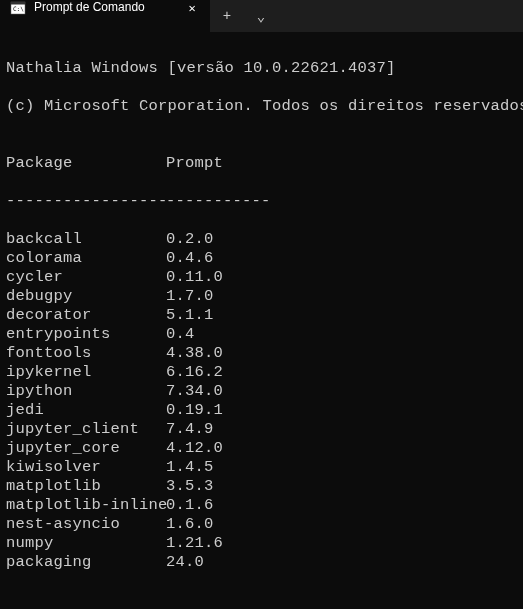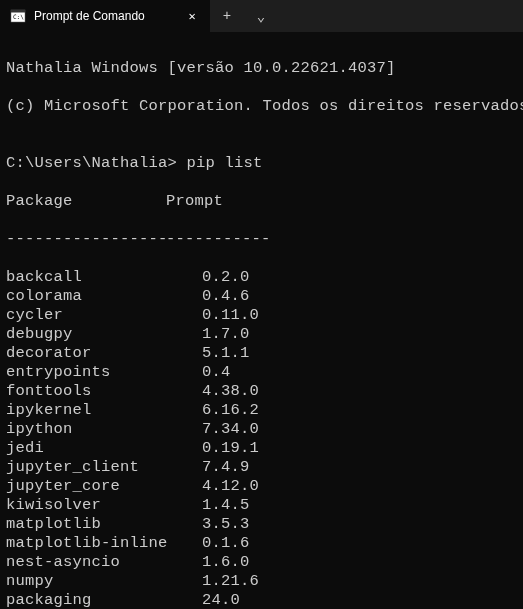--- a/index.html
+++ b/index.html
@@ -18,21 +18,21 @@
     }
     .titlebar {
       background: #1e1e1e;
       height: 32px;
       display: flex;
       align-items: stretch;
     }
     .tab {
       background: #0c0c0c;
       display: flex;
-      align-items: center;
+      align-items: flex-start;
       padding: 0 10px;
       gap: 8px;
       min-width: 210px;
       position: relative;
     }
     .tab-icon {
       width: 16px;
       height: 16px;
       display: flex;
       align-items: center;
@@ -72,21 +72,20 @@
       padding: 8px 6px;
       font-family: Consolas, 'Courier New', monospace;
       font-size: 15.5px;
       line-height: 19px;
       color: #cccccc;
       white-space: pre;
       letter-spacing: 0.2px;
     }
     .pkg-row {
       display: flex;
-      gap: 36px;
     }
     .pkg-name {
       width: 160px;
       display: inline-block;
     }
     .pkg-ver {
       display: inline-block;
     }
     .hdr-row {
       display: flex;
@@ -110,17 +109,16 @@
   <div class="tab-actions">
     <div class="tab-action-btn">+</div>
     <div class="tab-action-btn">⌄</div>
   </div>
 </div>
 
 <div class="terminal">
 <div>Nathalia Windows [versão 10.0.22621.4037]</div>
 <div>(c) Microsoft Corporation. Todos os direitos reservados.</div>
 <div></div>
-<div><span>C:\Users\Nathalia&gt; </span><span>pip list</span></div>
 <div class="hdr-row"><span class="pkg-name">Package</span><span class="pkg-ver">Prompt</span></div>
 <div class="hdr-row"><span class="pkg-name">-----------------</span><span class="pkg-ver">-----------</span></div>
 <div id="pkg-list"><div class="pkg-row"><span class="pkg-name">backcall</span><span class="pkg-ver">0.2.0</span></div><div class="pkg-row"><span class="pkg-name">colorama</span><span class="pkg-ver">0.4.6</span></div><div class="pkg-row"><span class="pkg-name">cycler</span><span class="pkg-ver">0.11.0</span></div><div class="pkg-row"><span class="pkg-name">debugpy</span><span class="pkg-ver">1.7.0</span></div><div class="pkg-row"><span class="pkg-name">decorator</span><span class="pkg-ver">5.1.1</span></div><div class="pkg-row"><span class="pkg-name">entrypoints</span><span class="pkg-ver">0.4</span></div><div class="pkg-row"><span class="pkg-name">fonttools</span><span class="pkg-ver">4.38.0</span></div><div class="pkg-row"><span class="pkg-name">ipykernel</span><span class="pkg-ver">6.16.2</span></div><div class="pkg-row"><span class="pkg-name">ipython</span><span class="pkg-ver">7.34.0</span></div><div class="pkg-row"><span class="pkg-name">jedi</span><span class="pkg-ver">0.19.1</span></div><div class="pkg-row"><span class="pkg-name">jupyter_client</span><span class="pkg-ver">7.4.9</span></div><div class="pkg-row"><span class="pkg-name">jupyter_core</span><span class="pkg-ver">4.12.0</span></div><div class="pkg-row"><span class="pkg-name">kiwisolver</span><span class="pkg-ver">1.4.5</span></div><div class="pkg-row"><span class="pkg-name">matplotlib</span><span class="pkg-ver">3.5.3</span></div><div class="pkg-row"><span class="pkg-name">matplotlib-inline</span><span class="pkg-ver">0.1.6</span></div><div class="pkg-row"><span class="pkg-name">nest-asyncio</span><span class="pkg-ver">1.6.0</span></div><div class="pkg-row"><span class="pkg-name">numpy</span><span class="pkg-ver">1.21.6</span></div><div class="pkg-row"><span class="pkg-name">packaging</span><span class="pkg-ver">24.0</span></div></div>
 </div>
 
 </body></html>

